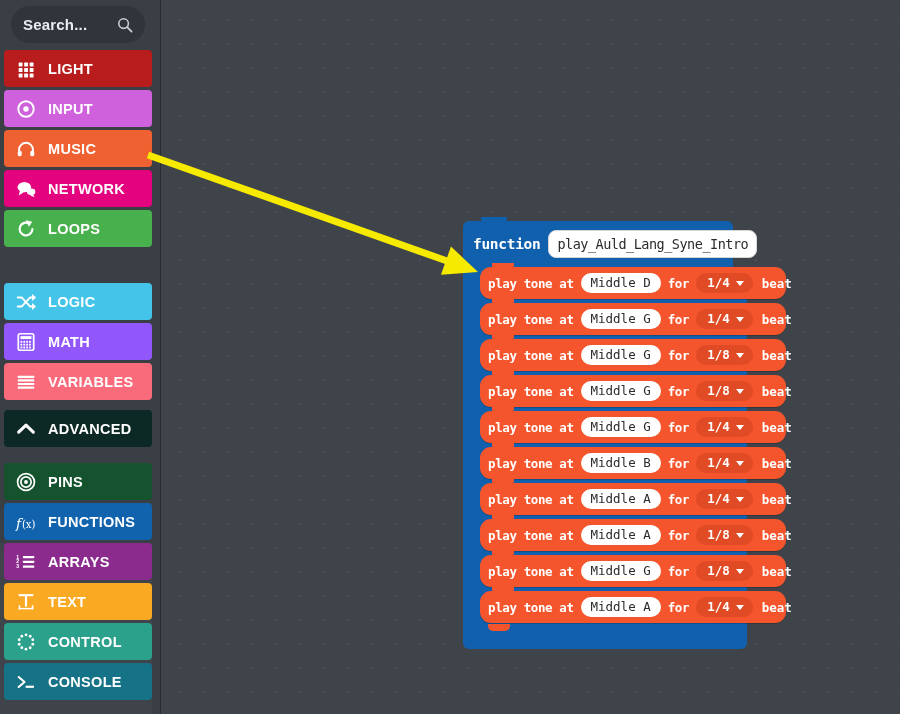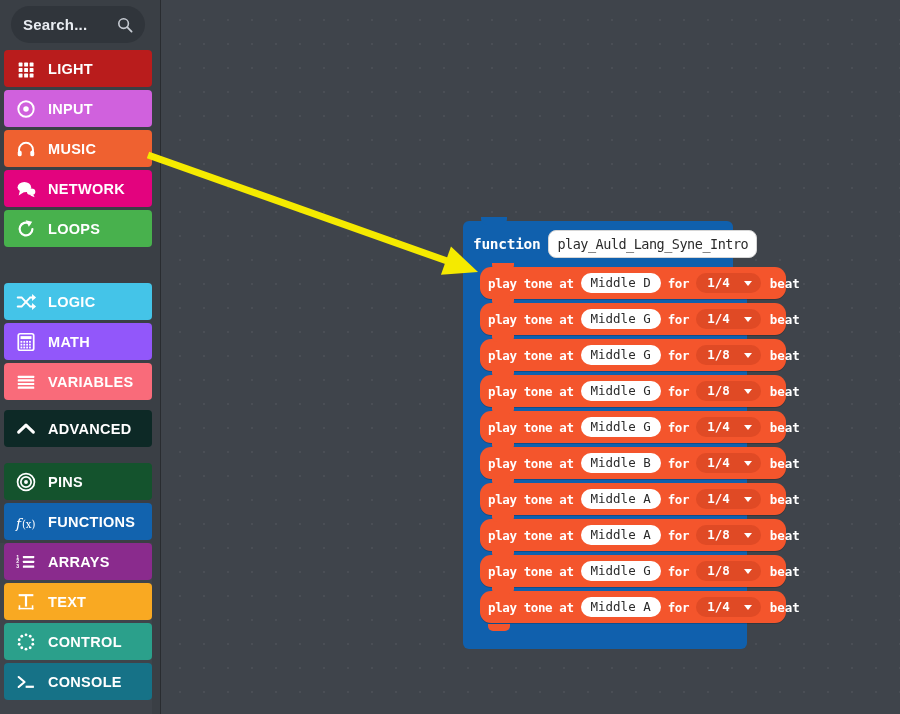--- a/index.html
+++ b/index.html
@@ -203,21 +203,21 @@
     background: #e04a25;
     color: #ffffff;
     font-family: "DejaVu Sans Mono", monospace;
     font-size: 12.5px;
     font-weight: bold;
     border-radius: 11px;
     padding: 3px 9px 3px 11px;
     margin-left: 7px;
     display: flex;
     align-items: center;
-    gap: 14px;
+    gap: 6px;
     white-space: nowrap;
     line-height: 14px;
   }
   .stmt .dur-field .caret {
     width: 0; height: 0;
     border-left: 4.5px solid transparent;
     border-right: 4.5px solid transparent;
     border-top: 5px solid #ffffff;
     display: inline-block;
   }

